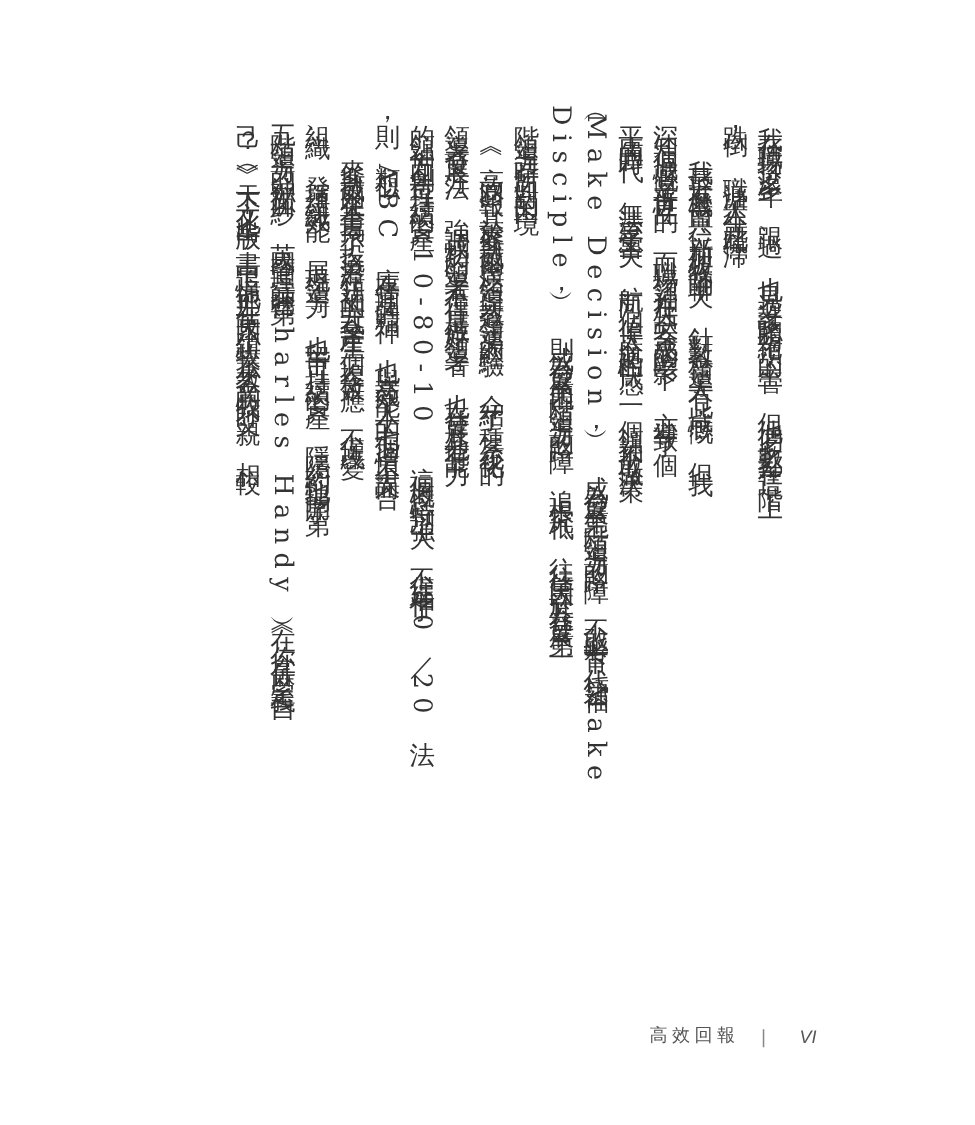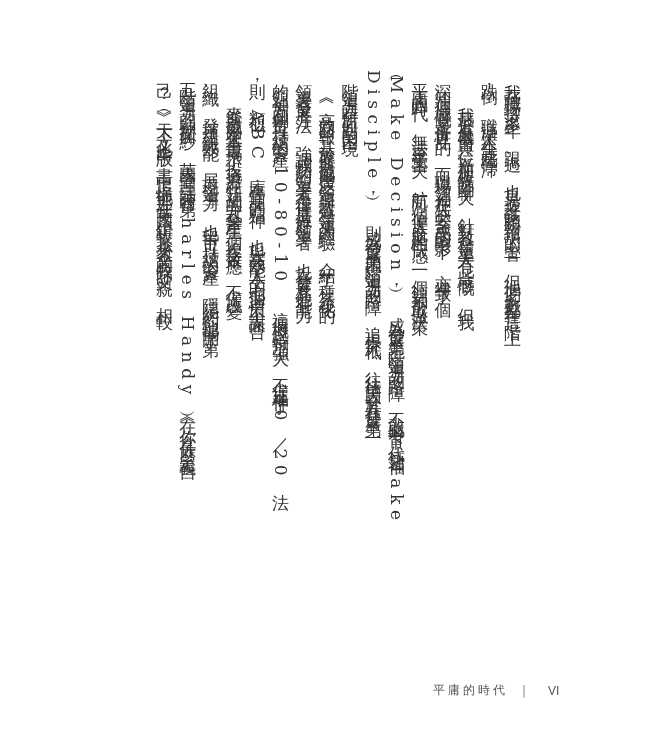--- a/index.html
+++ b/index.html
@@ -27,21 +27,21 @@
       left: 433px;
       top: 682px;
       font-family: "DejaVu Sans", "Liberation Sans", sans-serif;
       font-size: 12px;
       color: #555555;
       letter-spacing: 3px;
       display: flex;
       align-items: center;
     }
     .footer .sep { margin: 0 22px 0 14px; color: #888; letter-spacing: 0; }
-    .footer .pageno { font-family: "Liberation Sans", sans-serif; letter-spacing: 0; font-size: 12px; }
+    .footer .pageno { font-family: "Liberation Sans", sans-serif; letter-spacing: 0; font-size: 12px; font-style: italic; }
   </style>
 </head>
 <body>
 
 <div class="page-text">
   <span class="line">我在職場打滾多年，跟過、也見過許多聰明絕頂的主管，但他們多數都在這一階上</span>
   <span class="line">跌倒，職涯與人生就此停滯。</span>
   <span class="line">　我最近有機會與一位新加坡牧師聊天，針對教會領導人有一些感慨，但我</span>
   <span class="line">深知這個感慨是普世性的，而職場領袖在欠缺安全感的陰影下，亦導致了一個</span>
   <span class="line">平庸的時代，無法享受魯夫。航向一個偉大航道的快感。一個領袖不敢做決策</span>
@@ -52,16 +52,16 @@
   <span class="line">領導者發展方法，強調成功的領導者不僅僅是做好領導者，也在發展其他有能力</span>
   <span class="line">的領袖方面創造可持續的資產。10-80-10 這個概念特別強大，不僅延伸了80／20法</span>
   <span class="line">則，類似ABC庫存管理的精神，也與高效能人士的七個習慣不謀而合。</span>
   <span class="line">　麥斯威爾在本書揭示了投資潛在領袖的方式會產生一個複合效應：不僅改變</span>
   <span class="line">組織、發揮組織效能、展現領導力，也留下可持續的資產，隱隱約約地揭開了第</span>
   <span class="line">五階領導力的神祕面紗。英國管理宗師韓第（Charles Handy）在《你拿什麼定義自</span>
   <span class="line">己？》（天下文化出版）一書中追憶他那在英國小鎮牧養小教會的牧師父親，相較</span>
 </div>
 
 <div class="footer">
-  <span>平庸的時代</span>
+  <span>高效回報</span>
   <span class="sep">|</span>
   <span class="pageno">VI</span>
 </div>
 
 </body></html>

